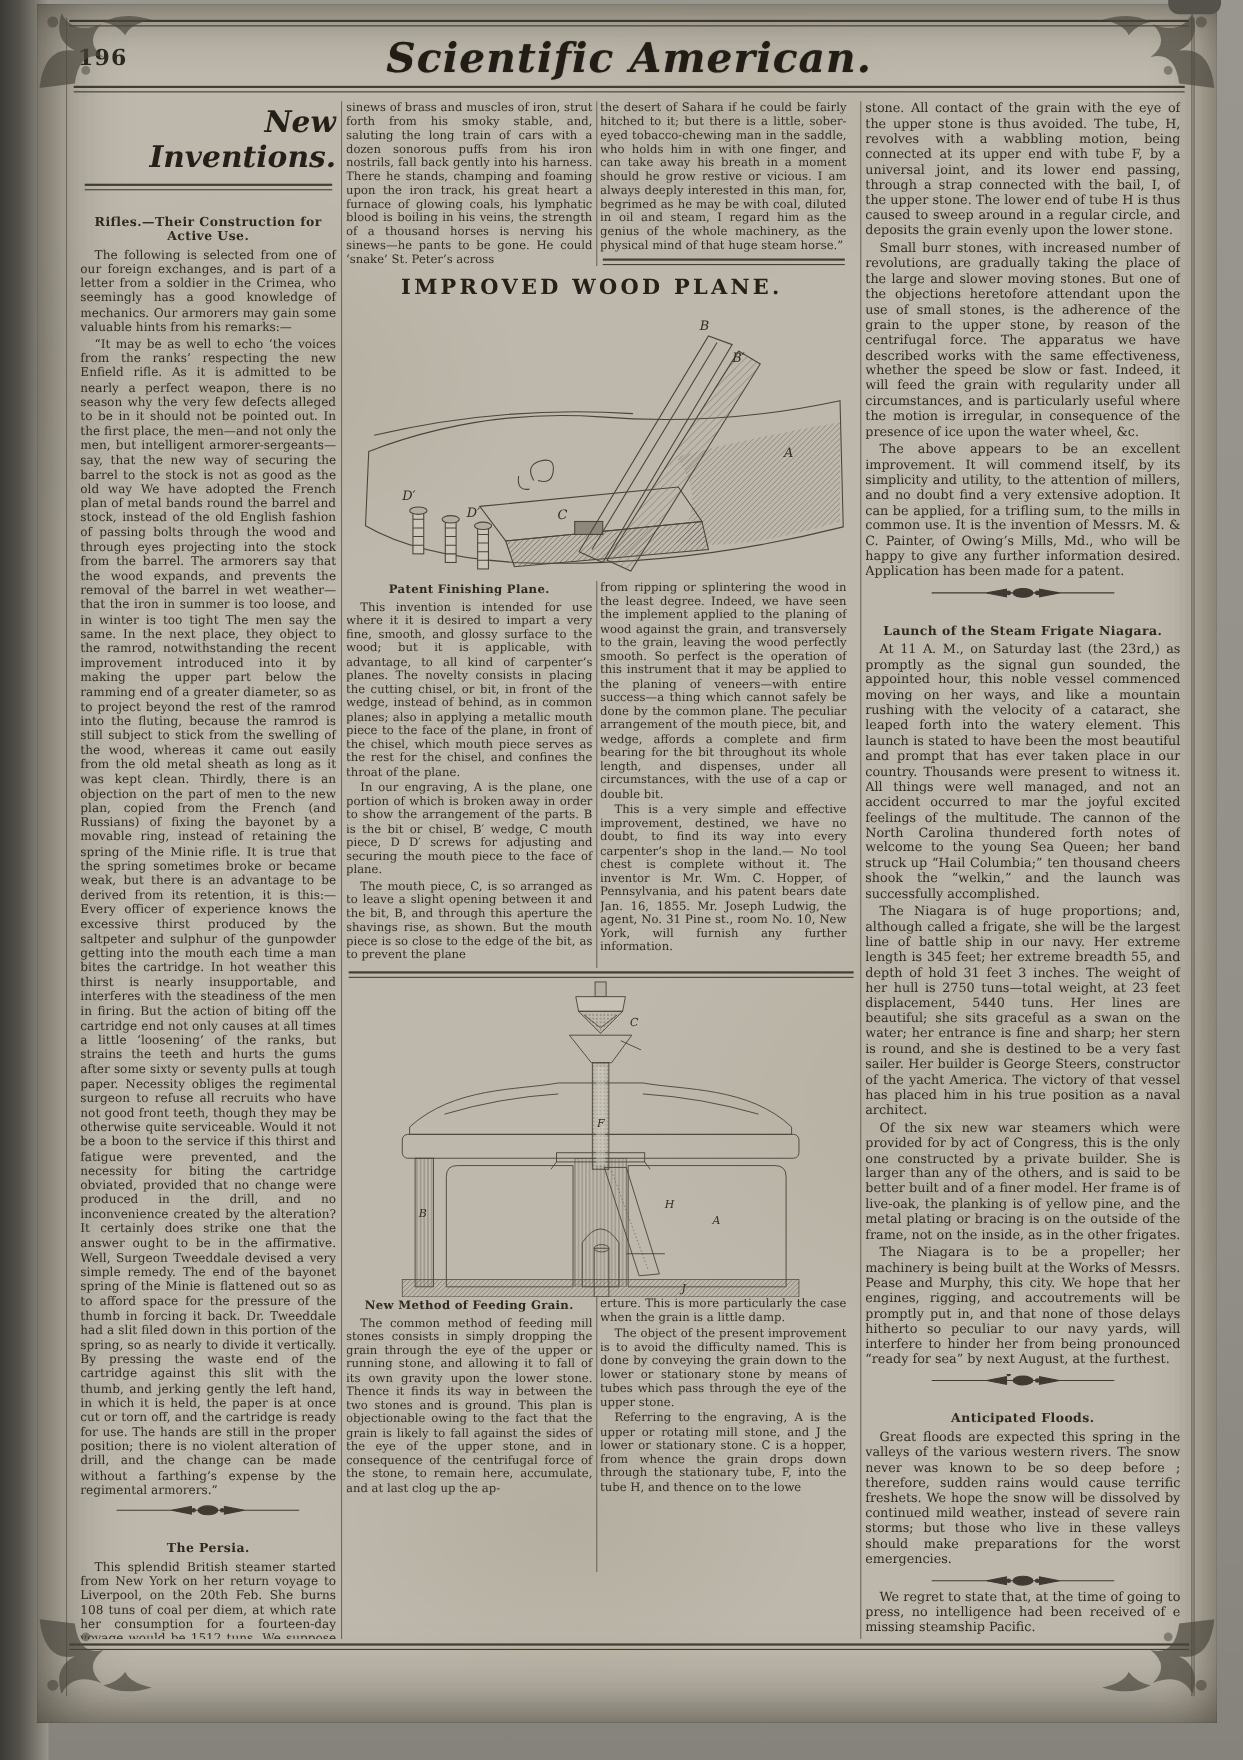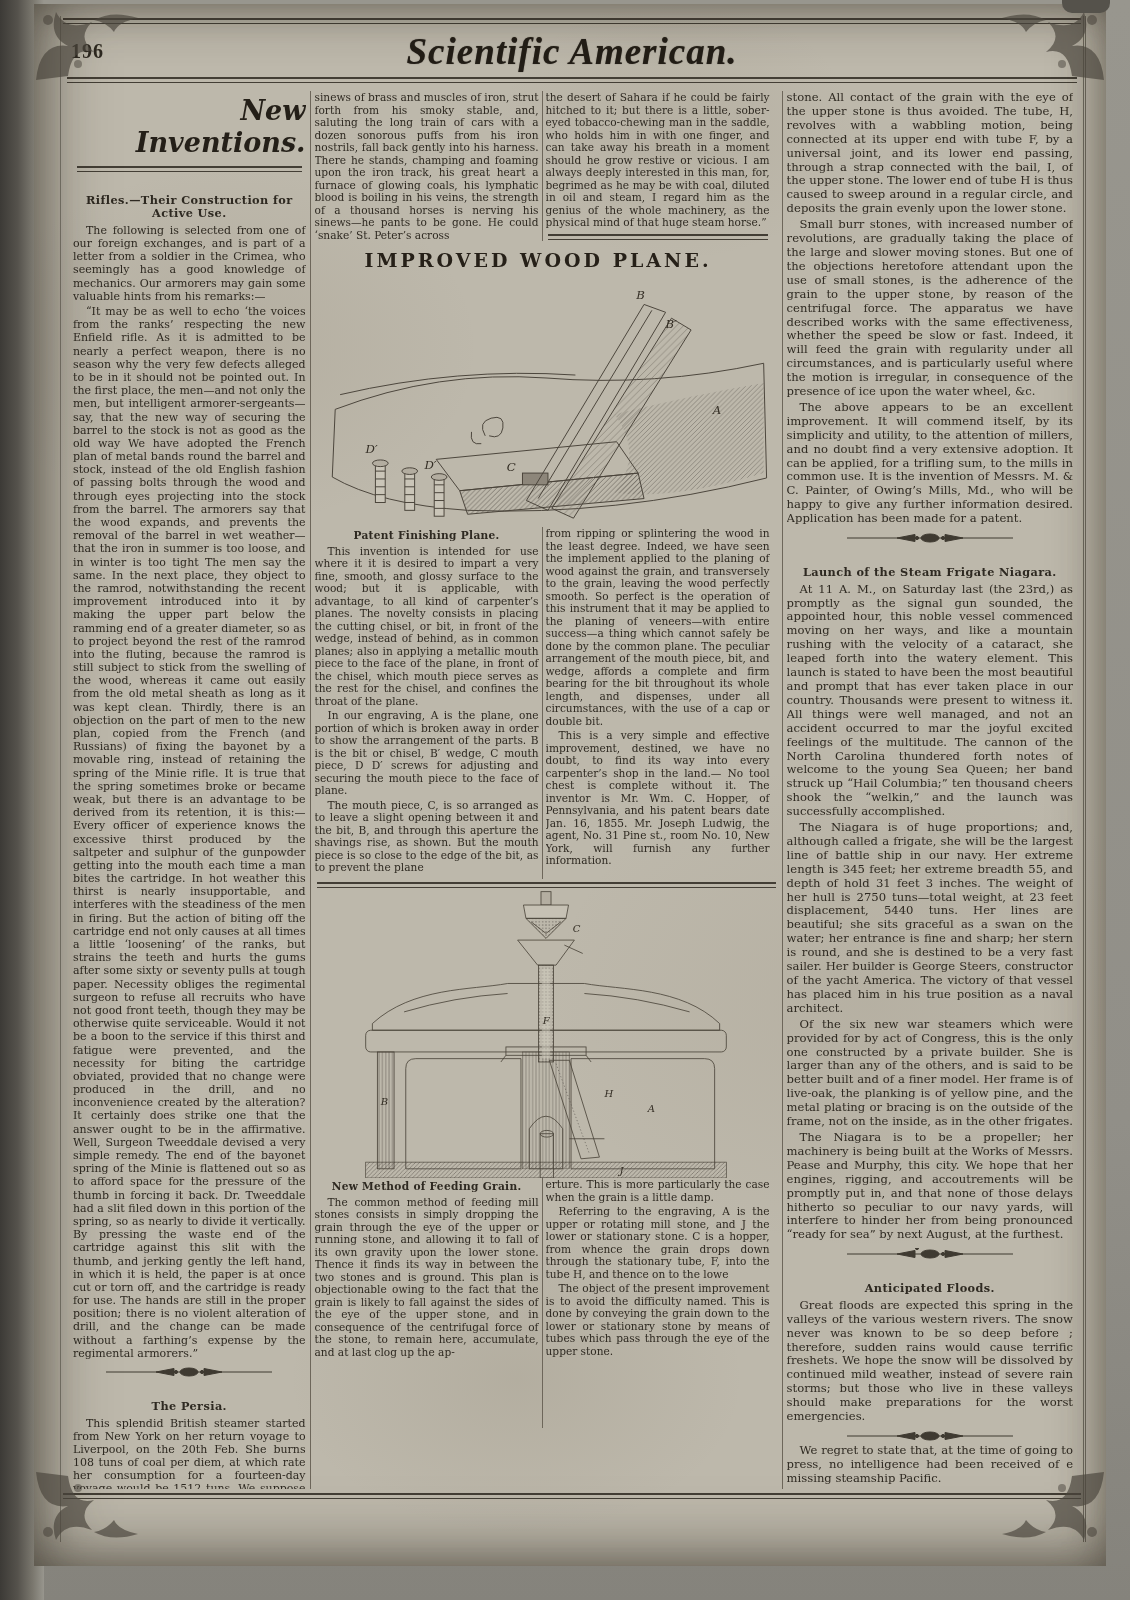--- a/index.html
+++ b/index.html
@@ -28,21 +28,21 @@
   .corner.tl{top:2px;left:0;}
   .corner.tr{top:2px;right:0;transform:scaleX(-1);}
   .corner.bl{bottom:20px;left:0;transform:scaleY(-1);}
   .corner.br{bottom:20px;right:0;transform:scale(-1,-1);}
   .frame{position:absolute;left:26px;right:20px;top:12px;bottom:24px;
     border-left:1px solid rgba(80,74,64,.55);
     border-right:3px double rgba(80,74,64,.7);}
   .double-rule{border-top:2px solid #433e35;border-bottom:1px solid #433e35;height:3px;}
   .rule-top{margin:2px 2px 0 2px;}
   .rule-bottom{margin:4px 2px 0 2px;box-shadow:0 6px 0 -4px #433e35;}
-  .masthead{display:grid;grid-template-columns:1fr auto 1fr;align-items:center;padding:6px 10px 2px 10px;font-family:Liberation Serif, serif;}
+  .masthead{display:grid;grid-template-columns:1fr auto 1fr;align-items:center;padding:6px 10px 2px 10px;}
   .page-num{font-size:20px;font-weight:bold;letter-spacing:1px;}
   .masthead-title{margin:0;text-align:right;font-size:37px;font-weight:bold;font-style:italic;
     letter-spacing:1px;color:#231e17;text-shadow:0 0 1px rgba(35,30,23,.6);}
   .head-rule{margin:2px 6px 0 6px;}
   .columns{display:flex;height:1398px;overflow:hidden;padding:8px 10px 0 12px;}
   .vrule{width:1px;background:#6d665a;margin:0 4px;}
   .vrule.sub{margin:0 3px;}
   .col{overflow:hidden;}
   .col1{width:233px;}
   .col4{width:287px;font-size:11.6px;line-height:1.2;}
@@ -273,22 +273,22 @@
         </div>
 
         <div class="gm-text">
           <div class="subcol">
             <div class="caption">New Method of Feeding Grain.</div>
             <p class="p">The common method of feeding mill stones consists in simply dropping the grain through the eye of the upper or running stone, and allowing it to fall of its own gravity upon the lower stone.  Thence it finds its way in between the two stones and is ground.  This plan is objectionable owing to the fact that the grain is likely to fall against the sides of the eye of the upper stone, and in consequence of the centrifugal force of the stone, to remain here, accumulate, and at last clog up the ap-</p>
           </div>
           <div class="vrule sub"></div>
           <div class="subcol">
             <p class="p noindent">erture.  This is more particularly the case when the grain is a little damp.</p>
+            <p class="p">The object of the present improvement is to avoid the difficulty named.  This is done by conveying the grain down to the lower or stationary stone by means of tubes which pass through the eye of the upper stone.</p>
             <p class="p">Referring to the engraving, A is the upper or rotating mill stone, and J the lower or stationary stone.  C is a hopper, from whence the grain drops down through the stationary tube, F, into the tube H, and thence on to the lowe</p>
-            <p class="p">The object of the present improvement is to avoid the difficulty named.  This is done by conveying the grain down to the lower or stationary stone by means of tubes which pass through the eye of the upper stone.</p>
           </div>
         </div>
       </section>
 
       <div class="vrule"></div>
 
       <section class="col col4">
         <p class="p noindent">stone.  All contact of the grain with the eye of the upper stone is thus avoided.  The tube, H, revolves with a wabbling motion, being connected at its upper end with tube F, by a universal joint, and its lower end passing, through a strap connected with the bail, I, of the upper stone.  The lower end of tube H is thus caused to sweep around in a regular circle, and deposits the grain evenly upon the lower stone.</p>
         <p class="p">Small burr stones, with increased number of revolutions, are gradually taking the place of the large and slower moving stones.  But one of the objections heretofore attendant upon the use of small stones, is the adherence of the grain to the upper stone, by reason of the centrifugal force.  The apparatus we have described works with the same effectiveness, whether the speed be slow or fast.  Indeed, it will feed the grain with regularity under all circumstances, and is particularly useful where the motion is irregular, in consequence of the presence of ice upon the water wheel, &amp;c.</p>
         <p class="p">The above appears to be an excellent improvement.  It will commend itself, by its simplicity and utility, to the attention of millers, and no doubt find a very extensive adoption.  It can be applied, for a trifling sum, to the mills in common use.  It is the invention of Messrs. M. &amp; C. Painter, of Owing’s Mills, Md., who will be happy to give any further information desired.  Application has been made for a patent.</p>

